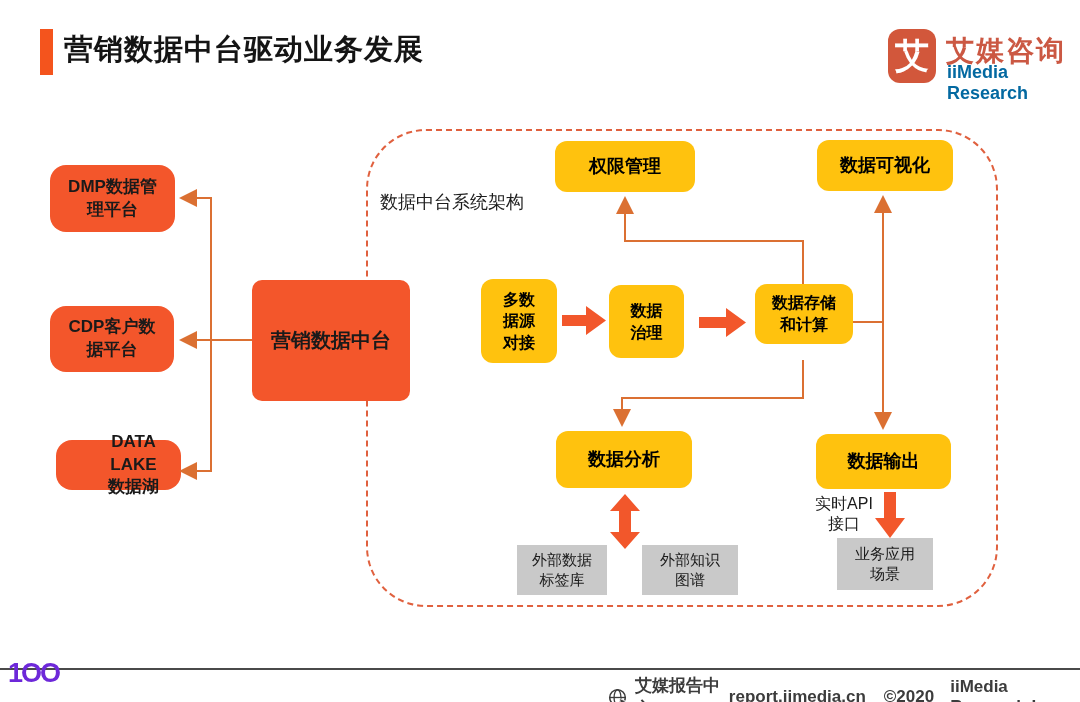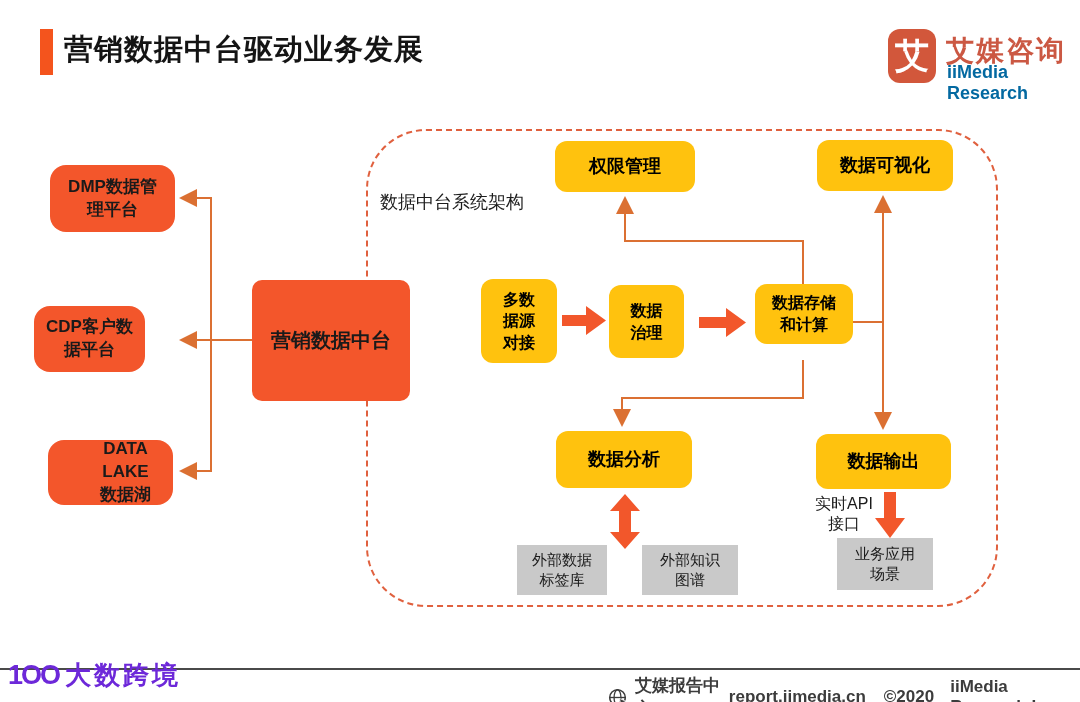--- a/index.html
+++ b/index.html
@@ -23,22 +23,22 @@
   .frame-label{left:380px;top:190px;font-size:18px;color:#1c1c1c;}
 
   
   .node{display:flex;align-items:center;justify-content:center;text-align:center;box-sizing:border-box;}
   .node-orange{background:#F3562B;border-radius:16px;color:#1a1a1a;font-weight:bold;font-size:17px;line-height:1.35;}
   .node-hub{background:#F3562B;border-radius:10px;color:#1a1a1a;font-weight:bold;font-size:20px;z-index:3;}
   .node-yellow{background:#FFC20E;border-radius:12px;color:#000000;font-weight:bold;font-size:18px;line-height:1.35;z-index:2;}
   .node-gray{background:#C9C9C9;color:#1a1a1a;font-size:15px;line-height:1.35;}
 
   .n-dmp{left:50px;top:165px;width:125px;height:67px;}
-  .n-cdp{left:34px;top:306px;width:111px;height:66px;}
-  .n-lake{left:48px;top:440px;width:125px;height:65px;padding-left:30px;}
+  .n-cdp{left:50px;top:306px;width:124px;height:66px;}
+  .n-lake{left:56px;top:440px;width:125px;height:50px;padding-left:30px;}
   .n-hub{left:252px;top:280px;width:158px;height:121px;}
 
   .n-perm{left:555px;top:141px;width:140px;height:51px;}
   .n-viz{left:817px;top:140px;width:136px;height:51px;}
   .n-sources{left:481px;top:279px;width:76px;height:84px;font-size:16px;}
   .n-gov{left:609px;top:285px;width:75px;height:73px;font-size:16px;}
   .n-storage{left:755px;top:284px;width:98px;height:60px;font-size:16px;}
   .n-analysis{left:556px;top:431px;width:136px;height:57px;}
   .n-output{left:816px;top:434px;width:135px;height:55px;}
 
@@ -125,21 +125,20 @@
 <div class="abs node node-gray n-biz multiline">业务应用
 场景</div>
 
 <div class="abs api-label multiline">实时API
 接口</div>
 
 <div class="abs footer-line"></div>
 
 <div class="abs watermark">
   <span class="wm-mark">1OO</span>
-  <span class="wm-text">大数跨境</span>
 </div>
 
 <div class="abs footer">
   <span class="globe">
     <svg width="19" height="19" viewBox="0 0 20 20">
       <circle cx="10" cy="10" r="8.2" fill="none" stroke="#3c3c3c" stroke-width="1.6"></circle>
       <ellipse cx="10" cy="10" rx="3.6" ry="8.2" fill="none" stroke="#3c3c3c" stroke-width="1.4"></ellipse>
       <line x1="1.8" y1="10" x2="18.2" y2="10" stroke="#3c3c3c" stroke-width="1.4"></line>
       <path d="M12,11 L19,14 L15.5,15.5 L14,19 z" fill="#3c3c3c" stroke="#ffffff" stroke-width="0.8"></path>
     </svg>

